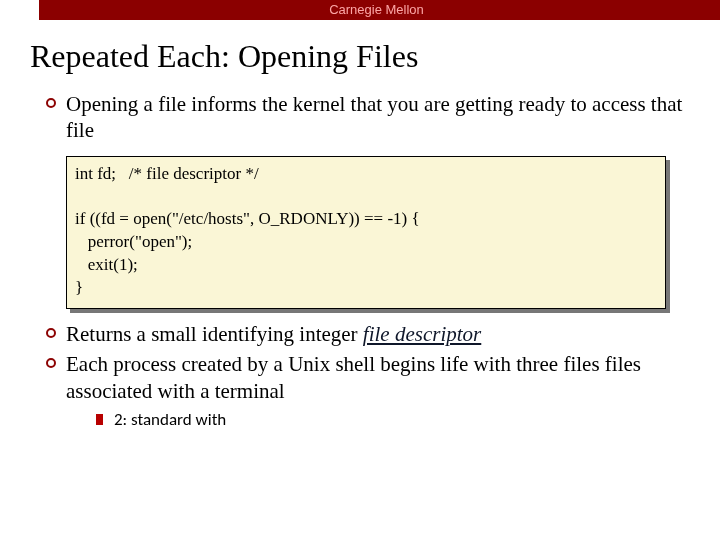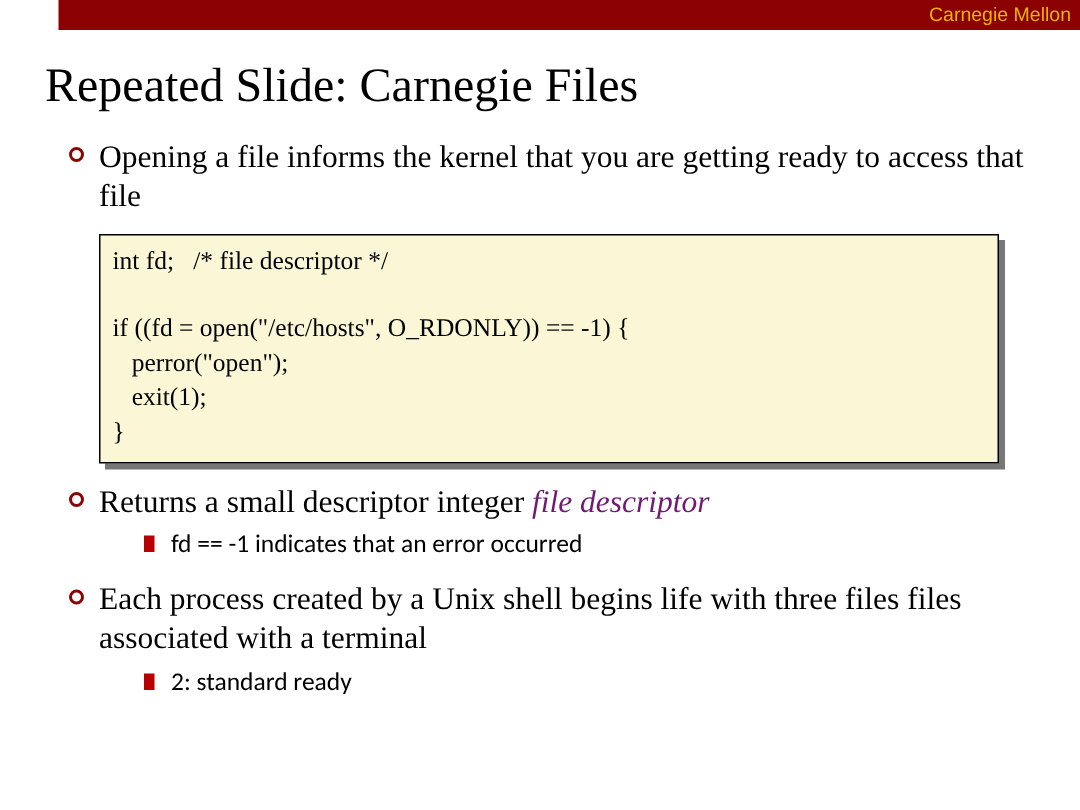--- a/index.html
+++ b/index.html
@@ -7,23 +7,23 @@
     padding: 0;
     width: 720px;
     height: 540px;
     background: #fff;
     font-family: Arial, Helvetica, sans-serif;
     color: #000;
     overflow: hidden;
   }
   .topbar {
     background: #8b0000;
-    color: #eab308;
+    color: #fca5a5;
     font-size: 13px;
-    text-align: right;
+    text-align: center;
     padding: 2px 6px 3px 0;
     font-weight: 400;
     margin-left: 39px;
   }
   .slide {
     padding: 14px 22px 0 30px;
   }
   .title {
     font-size: 32px;
     font-weight: 400;
@@ -69,22 +69,23 @@
     position: relative;
     background: #faf6d6;
     border: 1.5px solid #000;
     padding: 6px 8px 8px 8px;
     font-family: "Times New Roman", Times, serif;
     font-size: 17px;
     line-height: 1.35;
     white-space: pre;
   }
   .fd-red {
-    color: #701a75;
+    color: #0f172a;
     font-style: italic;
+    text-decoration: underline;
   }
   ul.sub {
     list-style: none;
     margin: 4px 0 10px 0;
     padding: 0 0 0 30px;
   }
   ul.sub > li {
     position: relative;
     padding-left: 18px;
     font-family: Calibri, Arial, sans-serif;
@@ -103,46 +104,43 @@
 </style>
 </head>
 <body>
 
 <div class="topbar">
   <span>Carnegie Mellon</span>
 </div>
 
 <div class="slide">
 
-  <div class="title">Repeated Slide: Carnegie Files</div>
+  <div class="title">Repeated Each: Opening Files</div>
 
   <ul class="main">
     <li>
       <span>Opening a file informs the kernel that you are getting ready to access that file</span>
     </li>
   </ul>
 
   <div class="codebox-wrap">
     <div class="codebox-shadow"></div>
     <div class="codebox"><span>int fd;   /* file descriptor */</span>
 <span></span>
 <span>if ((fd = open("/etc/hosts", O_RDONLY)) == -1) {</span>
 <span>   perror("open");</span>
 <span>   exit(1);</span>
 <span>}</span></div>
   </div>
 
   <ul class="main">
     <li>
-      <span>Returns a small descriptor integer </span><span class="fd-red">file descriptor</span>
-      <ul class="sub">
-        <li><span>fd == -1 indicates that an error occurred</span></li>
-      </ul>
+      <span>Returns a small identifying integer </span><span class="fd-red">file descriptor</span>
     </li>
     <li>
       <span>Each process created by a Unix shell begins life with three files files associated with a terminal</span>
       <ul class="sub">
-        <li><span>2: standard ready</span></li>
+        <li><span>2: standard with</span></li>
       </ul>
     </li>
   </ul>
 
 </div>
 
 </body></html>

